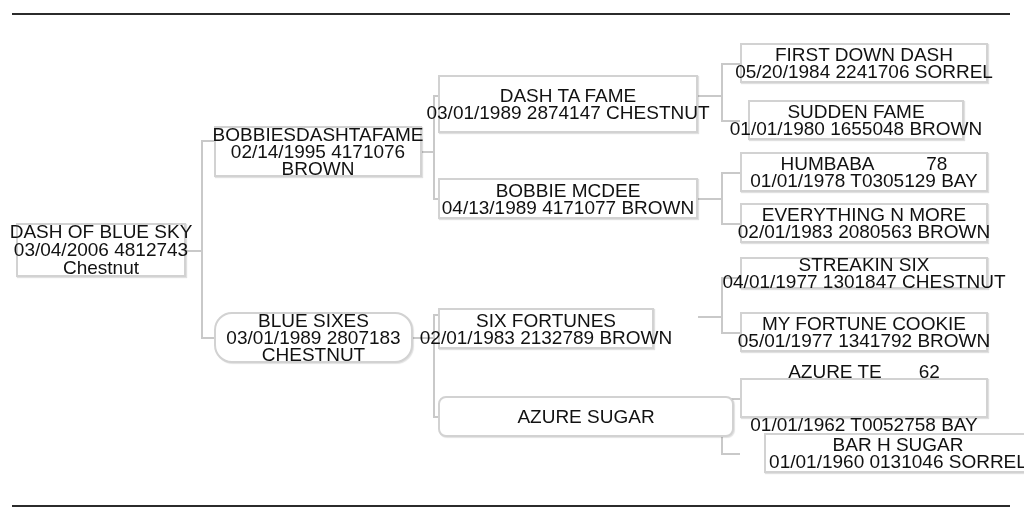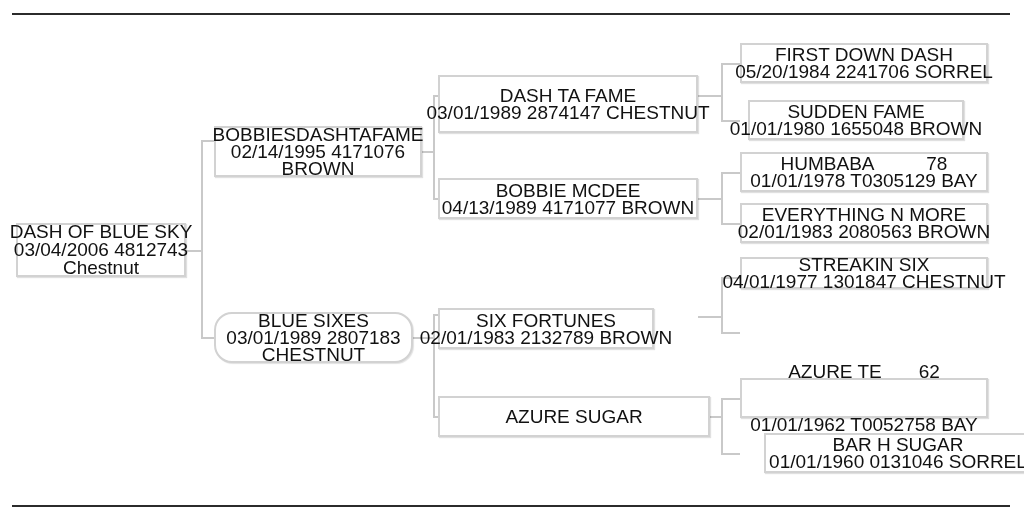--- a/index.html
+++ b/index.html
@@ -44,21 +44,21 @@
     z-index: 2;
   }
   .node div { white-space: pre; }
 
   .n-root { left: 16px;  top: 223px; width: 170px; height: 54px; line-height: 18px; }
   .n-g2-0 { left: 214px; top: 126px; width: 208px; height: 51px; }
   .n-g2-1 { left: 214px; top: 312px; width: 199px; height: 51px; border-radius: 18px; }
   .n-g3-0 { left: 438px; top: 75px;  width: 260px; height: 58px; }
   .n-g3-1 { left: 438px; top: 178px; width: 260px; height: 41px; }
   .n-g3-2 { left: 438px; top: 308px; width: 216px; height: 41px; }
-  .n-g3-3 { left: 438px; top: 396px; width: 272px; height: 41px; }
+  .n-g3-3 { left: 438px; top: 396px; width: 296px; height: 41px; border-radius: 8px; }
   .n-g4-0 { left: 740px; top: 43px;  width: 248px; height: 40px; }
   .n-g4-1 { left: 748px; top: 100px; width: 216px; height: 40px; }
   .n-g4-2 { left: 740px; top: 152px; width: 248px; height: 40px; }
   .n-g4-3 { left: 740px; top: 203px; width: 248px; height: 40px; }
   .n-g4-4 { left: 740px; top: 257px; width: 248px; height: 32px; }
   .n-g4-5 { left: 740px; top: 312px; width: 248px; height: 40px; }
   .n-g4-6 { left: 740px; top: 378px; width: 248px; height: 40px; gap: 36px; }
   .n-g4-7 { left: 764px; top: 433px; width: 268px; height: 40px; }
 </style>
 </head>
@@ -150,20 +150,24 @@
     <div>01/01/1978 T0305129 BAY</div>
   </div>
   <div class="node n-g4-3">
     <div>EVERYTHING N MORE</div>
     <div>02/01/1983 2080563 BROWN</div>
   </div>
   <div class="node n-g4-4">
     <div>STREAKIN SIX</div>
     <div>04/01/1977 1301847 CHESTNUT</div>
   </div>
+  <div class="node n-g4-5">
+    <div>MY FORTUNE COOKIE</div>
+    <div>05/01/1977 1341792 BROWN</div>
+  </div>
   <div class="node n-g4-6">
     <div>AZURE TE       62</div>
     <div>01/01/1962 T0052758 BAY</div>
   </div>
   <div class="node n-g4-7">
     <div>BAR H SUGAR</div>
     <div>01/01/1960 0131046 SORREL</div>
   </div>
 
 </div>

